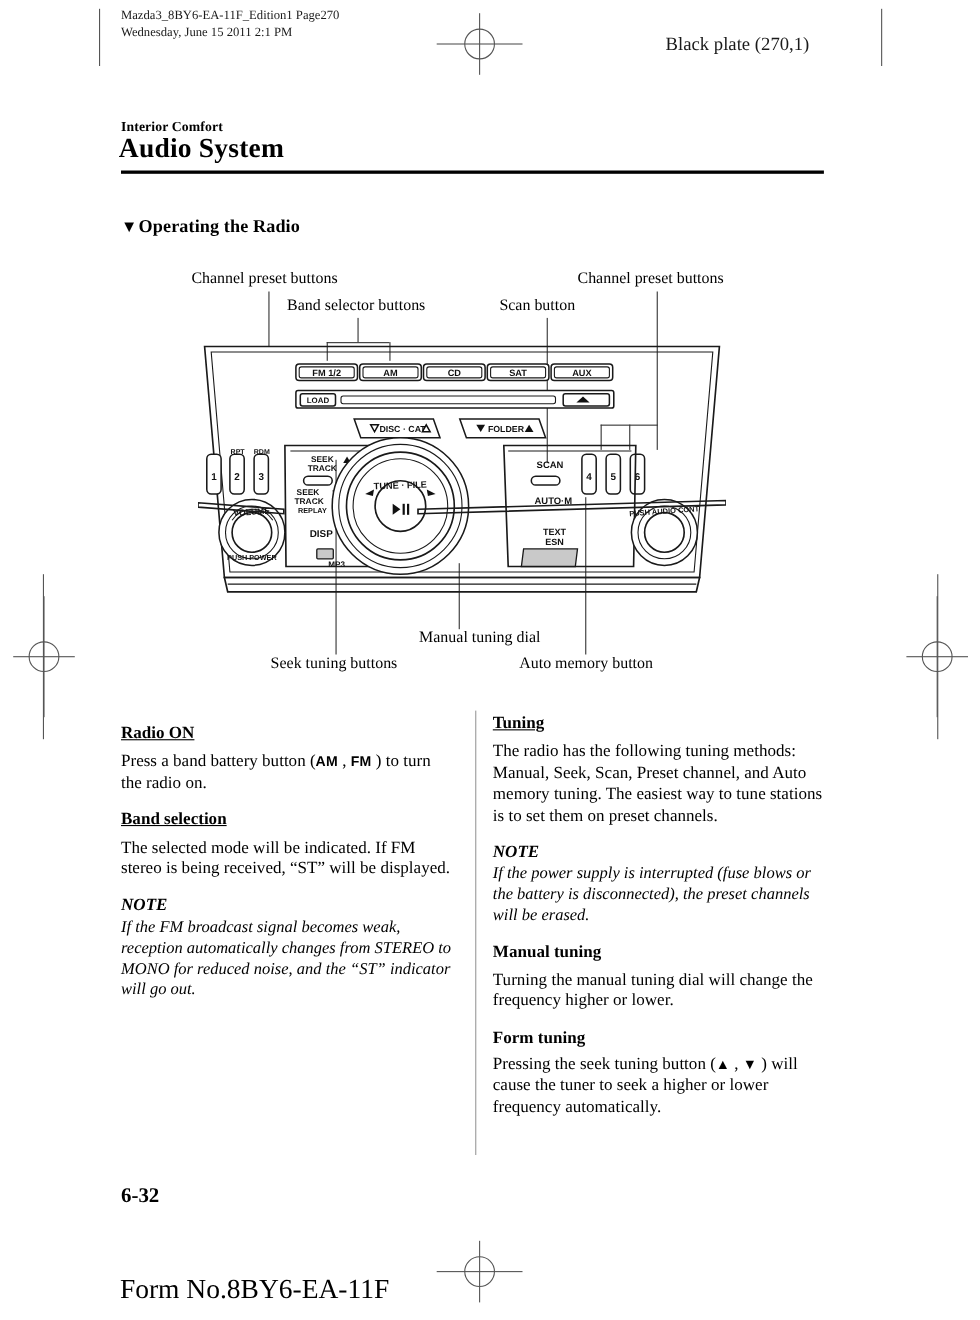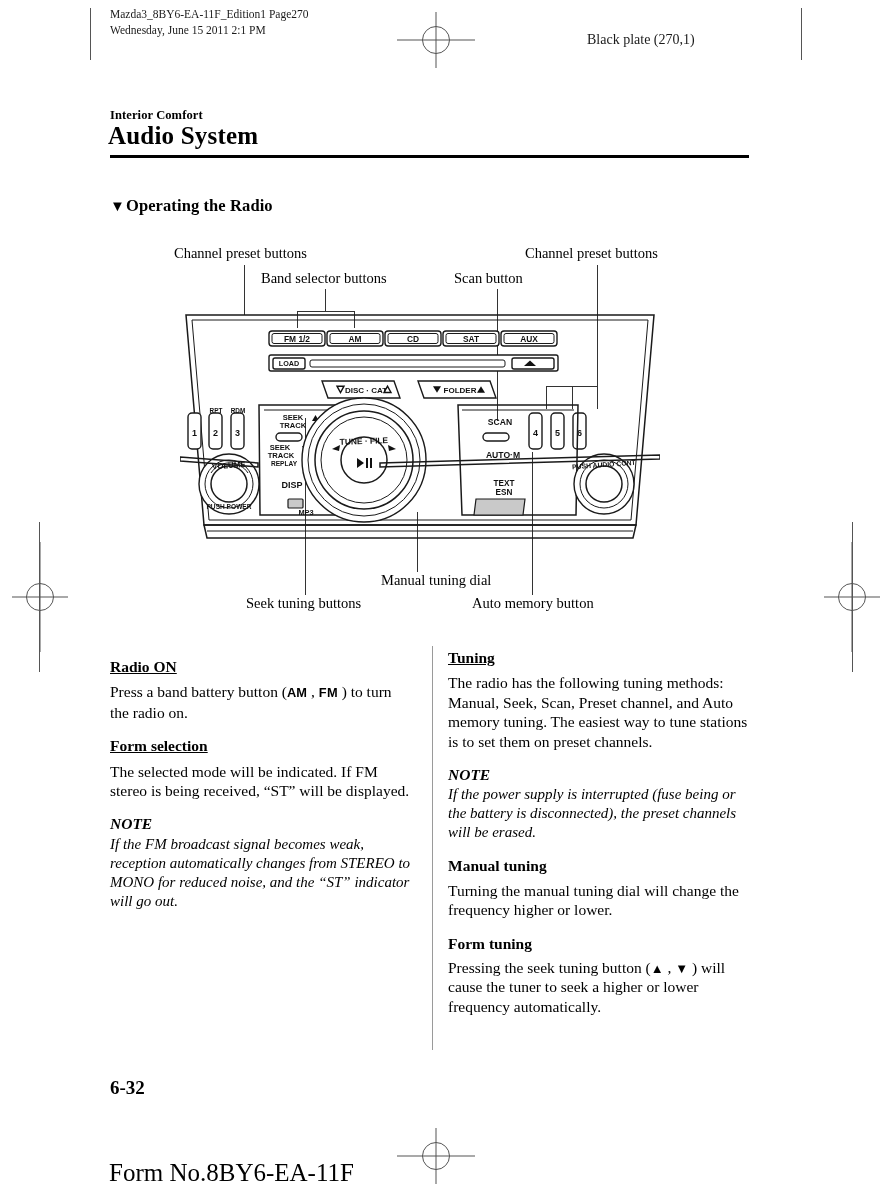--- a/index.html
+++ b/index.html
@@ -62,21 +62,21 @@
   
   .slug {
     position: absolute;
     font-family: "Liberation Serif", serif;
     font-size: 11.5px;
     line-height: 16px;
     color: #1a1a1a;
     white-space: nowrap;
   }
   #slug-left { left: 110px; top: 6px; }
-  #slug-right { left: 587px; top: 32px; font-size: 14px; text-align: center; }
+  #slug-right { left: 605px; top: 32px; font-size: 17px; text-align: center; }
 
   
   #section-eyebrow {
     position: absolute;
     left: 110px; top: 108px;
     font-size: 12.5px;
     font-weight: bold;
     letter-spacing: .1px;
   }
   #page-title {
@@ -411,34 +411,34 @@
       <path class="ln" d="M 200 160 L 480 152 L 480 156 L 200 164 Z" fill="#e8e8e8"></path>
     </svg>
   </div>
 
   <div id="col-rule"></div>
 
   <div class="col" id="col-left">
     <span class="sub-ul">Radio ON</span>
     <p class="para"><span>Press a band battery button (</span><span class="btnref">AM</span><span> , </span><span class="btnref">FM</span><span> ) to turn the radio on.</span></p>
 
-    <span class="sub-ul">Form selection</span>
+    <span class="sub-ul">Band selection</span>
 
     <p class="para">The selected mode will be indicated. If FM stereo is being received, “ST” will be displayed.</p>
 
     <span class="note-head">NOTE</span>
     <p class="note-body">If the FM broadcast signal becomes weak, reception automatically changes from STEREO to MONO for reduced noise, and the “ST” indicator will go out.</p>
   </div>
 
   <div class="col" id="col-right">
     <span class="sub-ul">Tuning</span>
     <p class="para">The radio has the following tuning methods: Manual, Seek, Scan, Preset channel, and Auto memory tuning. The easiest way to tune stations is to set them on preset channels.</p>
 
     <span class="note-head">NOTE</span>
-    <p class="note-body">If the power supply is interrupted (fuse being or the battery is disconnected), the preset channels will be erased.</p>
+    <p class="note-body">If the power supply is interrupted (fuse blows or the battery is disconnected), the preset channels will be erased.</p>
 
     <span class="sub-b">Manual tuning</span>
     <p class="para">Turning the manual tuning dial will change the frequency higher or lower.</p>
 
     <span class="sub-b">Form tuning</span>
     <p class="para"><span>Pressing the seek tuning button (</span><span class="arrowglyph">▲</span><span> , </span><span class="arrowglyph">▼</span><span> ) will cause the tuner to seek a higher or lower frequency automatically.</span></p>
   </div>
 
   <div id="folio">6-32</div>
   <div id="form-no">Form No.8BY6-EA-11F</div>

